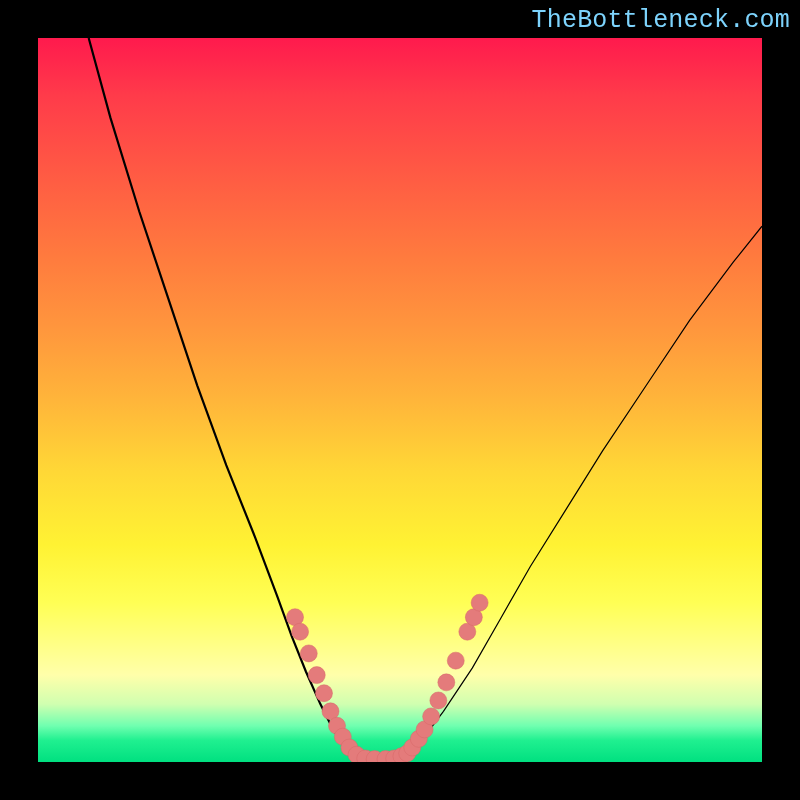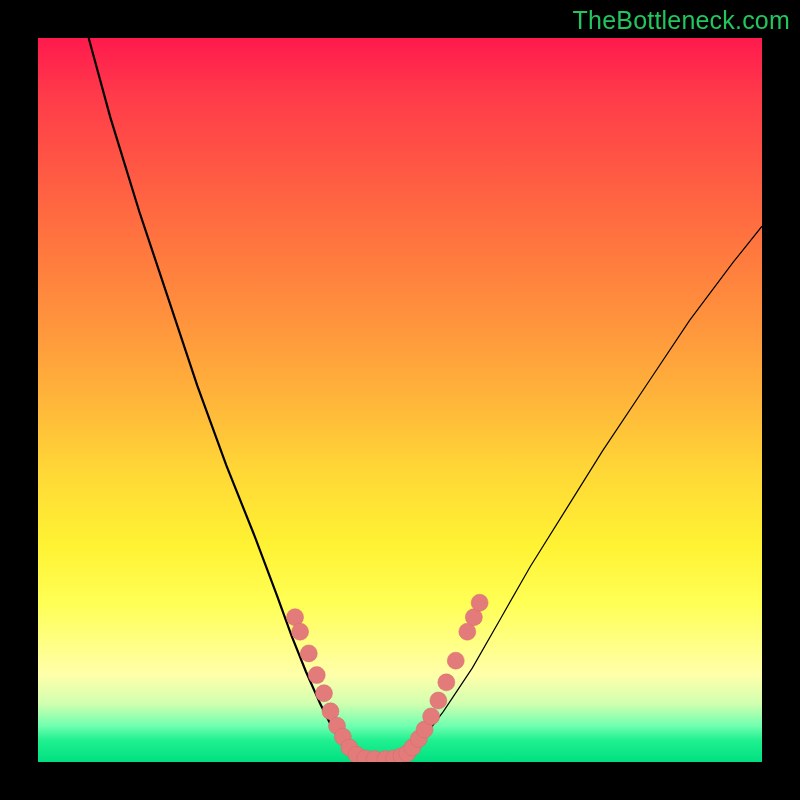--- a/index.html
+++ b/index.html
@@ -27,23 +27,23 @@
       #ffff88 84%,
       #ffffaa 88%,
       #d0ffb0 92%,
       #70ffb0 95%,
       #20f090 97%,
       #00e080 100%);
   }
   .watermark {
     position: absolute;
     top: 6px; right: 10px;
-    font-family: Liberation Sans, sans-serif;
+    font-family: Liberation Mono, monospace;
     font-size: 25px;
-    color: #22c55e;
+    color: #7dd3fc;
     letter-spacing: 0.2px;
   }
   svg.curve {
     position: absolute; inset: 0;
     width: 100%; height: 100%;
   }
   .line-main { stroke: #000; stroke-width: 2.2; fill: none; }
   .line-thin { stroke: #000; stroke-width: 1.2; fill: none; }
   .dot { fill: #e47b7b; stroke: #d66868; stroke-width: 0.5; }
 </style>

